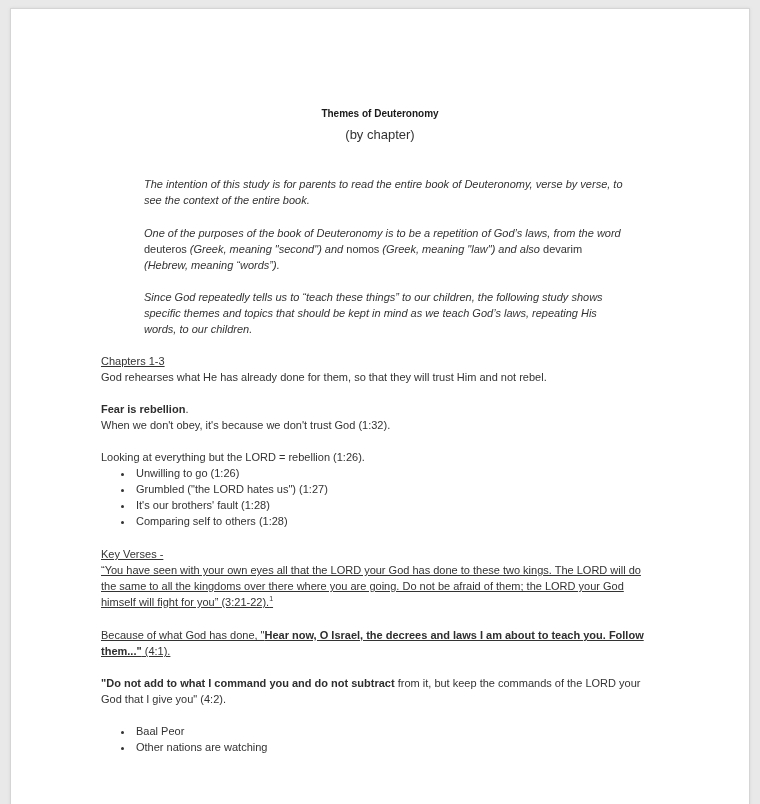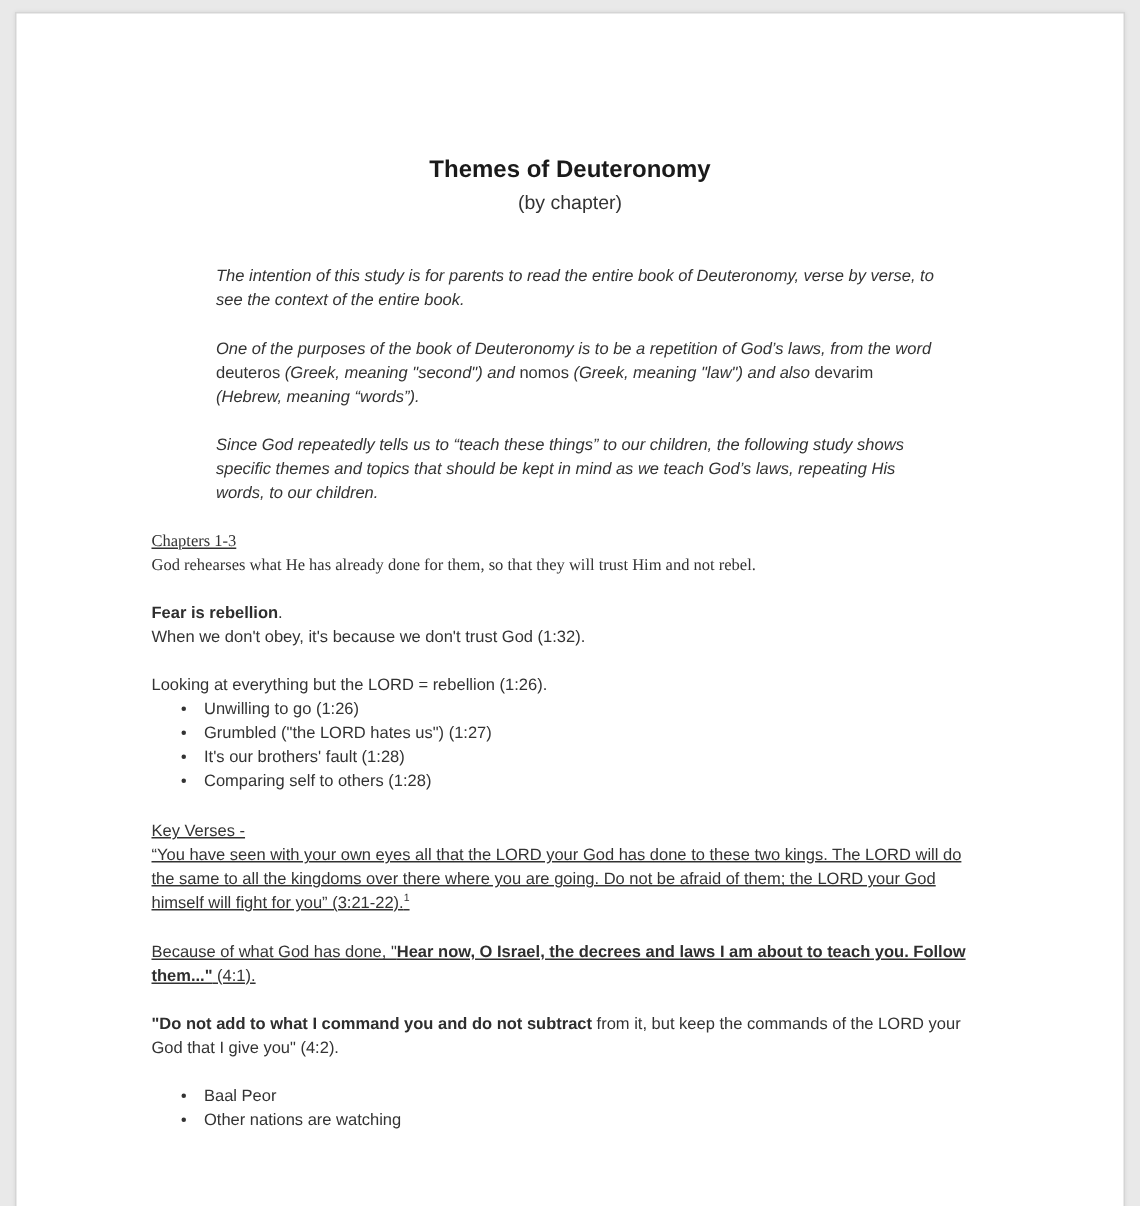--- a/index.html
+++ b/index.html
@@ -19,42 +19,42 @@
     box-shadow: 0 0 3px rgba(0,0,0,0.08);
   }
   .content {
     padding: 95px 90px 0 90px;
     color: #333333;
     font-size: 11px;
     line-height: 16px;
   }
   .doc-title {
     margin: 0;
-    font-size: 16px;
+    font-size: 10px;
     line-height: 19px;
     font-weight: bold;
     text-align: center;
     color: #1a1a1a;
   }
   .doc-subtitle {
     margin-top: 3px;
     font-size: 13px;
     line-height: 17px;
     text-align: center;
     color: #333333;
   }
   .intro {
     margin: 33px 30px 0 43px;
     font-style: italic;
   }
   .intro p { margin: 0 0 16px 0; }
   .intro p:first-child { margin-bottom: 17px; }
   .upright { font-style: normal; }
   .block { margin: 16px 0 0 0; }
-  .block-lg { margin-top: 14px; font-family: Liberation Serif, serif; }
+  .block-lg { margin-top: 14px; }
   .block-md { margin-top: 17px; text-decoration: underline; }
   .line { margin: 0; }
   .heading-underline { text-decoration: underline; }
   b, strong { font-weight: bold; color: #2e2e2e; }
   ul.bullets {
     margin: 0;
     padding-left: 33px;
   }
   ul.bullets li {
     margin: 0;

